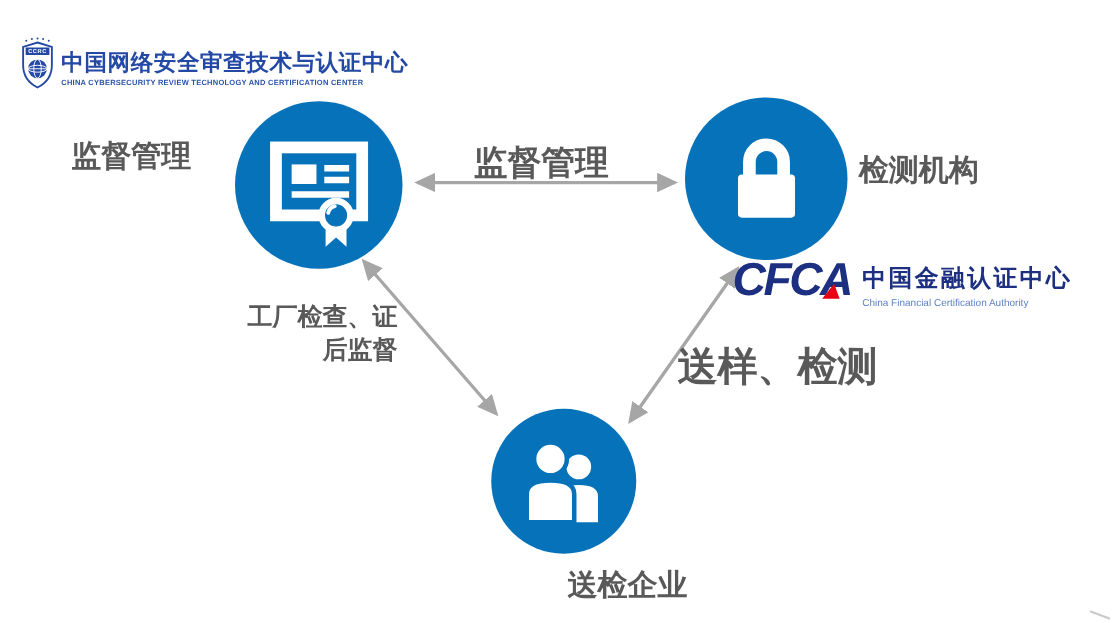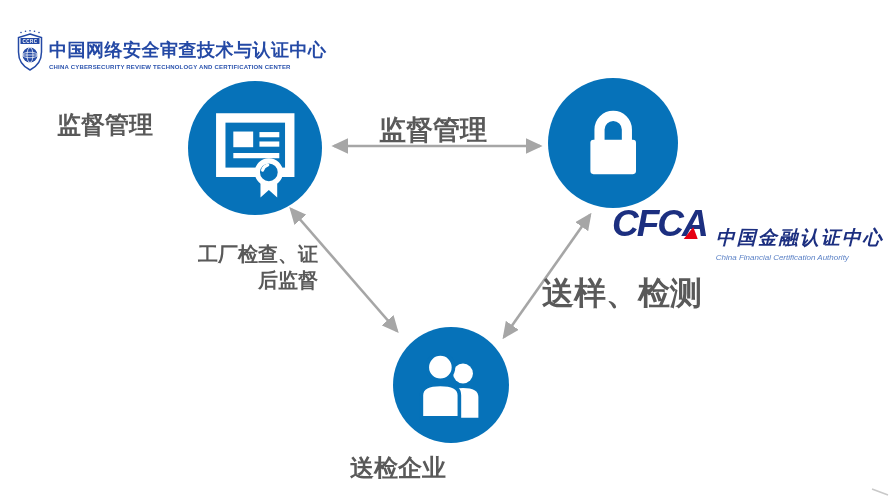--- a/index.html
+++ b/index.html
@@ -22,30 +22,30 @@
   .node-ent {left:393px;top:327px;width:116px;height:116px;}
   .node svg{width:78%;height:78%;}
 
   
   .lbl{position:absolute;color:#595959;font-weight:bold;white-space:nowrap;}
   .lbl-cert{left:57px;top:109px;font-size:24px;}
   .lbl-test{left:687px;top:120px;font-size:24px;}
   .lbl-supervision{left:363px;top:112px;width:140px;text-align:center;font-size:27px;}
   .lbl-factory{left:158px;top:241px;width:160px;text-align:right;font-size:20px;line-height:26px;white-space:normal;}
   .lbl-sampling{left:542px;top:272px;font-size:32px;}
-  .lbl-ent{left:350px;top:452px;width:200px;text-align:left;font-size:24px;}
+  .lbl-ent{left:350px;top:452px;width:200px;text-align:right;font-size:24px;}
 
   
-  .cfca-logo{position:absolute;left:612px;top:205px;display:flex;align-items:flex-start;}
+  .cfca-logo{position:absolute;left:586px;top:205px;display:flex;align-items:flex-start;}
   .cfca-acronym-wrap{position:relative;}
   .cfca-acronym{font-size:37px;line-height:37px;font-weight:bold;font-style:italic;color:#1c2f80;letter-spacing:-2px;}
   .cfca-red-tri{position:absolute;left:73px;top:22px;width:0;height:0;
     border-left:7px solid transparent;border-right:7px solid transparent;
     border-bottom:12px solid #e60012;transform:skewX(-12deg);}
-  .cfca-texts{margin-left:9px;margin-top:20px;font-style:italic;}
+  .cfca-texts{margin-left:9px;margin-top:5px;}
   .cfca-cn{font-size:19px;font-weight:bold;color:#1c2f80;letter-spacing:2px;white-space:nowrap;}
   .cfca-en{font-size:8px;color:#5c82c6;margin-top:2px;white-space:nowrap;}
 
   
   .arrows{position:absolute;left:0;top:0;width:891px;height:498px;pointer-events:none;}
 </style>
 </head>
 <body>
 
 <div class="canvas">
@@ -106,20 +106,21 @@
   <div class="node node-ent">
     <svg viewBox="0 0 100 100">
       <circle cx="63" cy="37" r="11" fill="#ffffff"></circle>
       <path d="M47,86 V63 q0,-10 16,-10 q17,0 17,10 v23 z" fill="#ffffff"></path>
       <circle cx="38" cy="30" r="14.5" fill="#ffffff" stroke="#0672b9" stroke-width="4"></circle>
       <path d="M17,86 V61 q0,-12 21,-12 q21,0 21,12 v25 z" fill="#ffffff" stroke="#0672b9" stroke-width="4"></path>
     </svg>
   </div>
 
   <div class="lbl lbl-cert">监督管理</div>
+  <div class="lbl lbl-test">检测机构</div>
   <div class="lbl lbl-ent">送检企业</div>
 
   <div class="lbl lbl-supervision">监督管理</div>
   <div class="lbl lbl-factory">
     <div>工厂检查、证</div>
     <div>后监督</div>
   </div>
   <div class="lbl lbl-sampling">送样、检测</div>
 
   <div class="cfca-logo">

